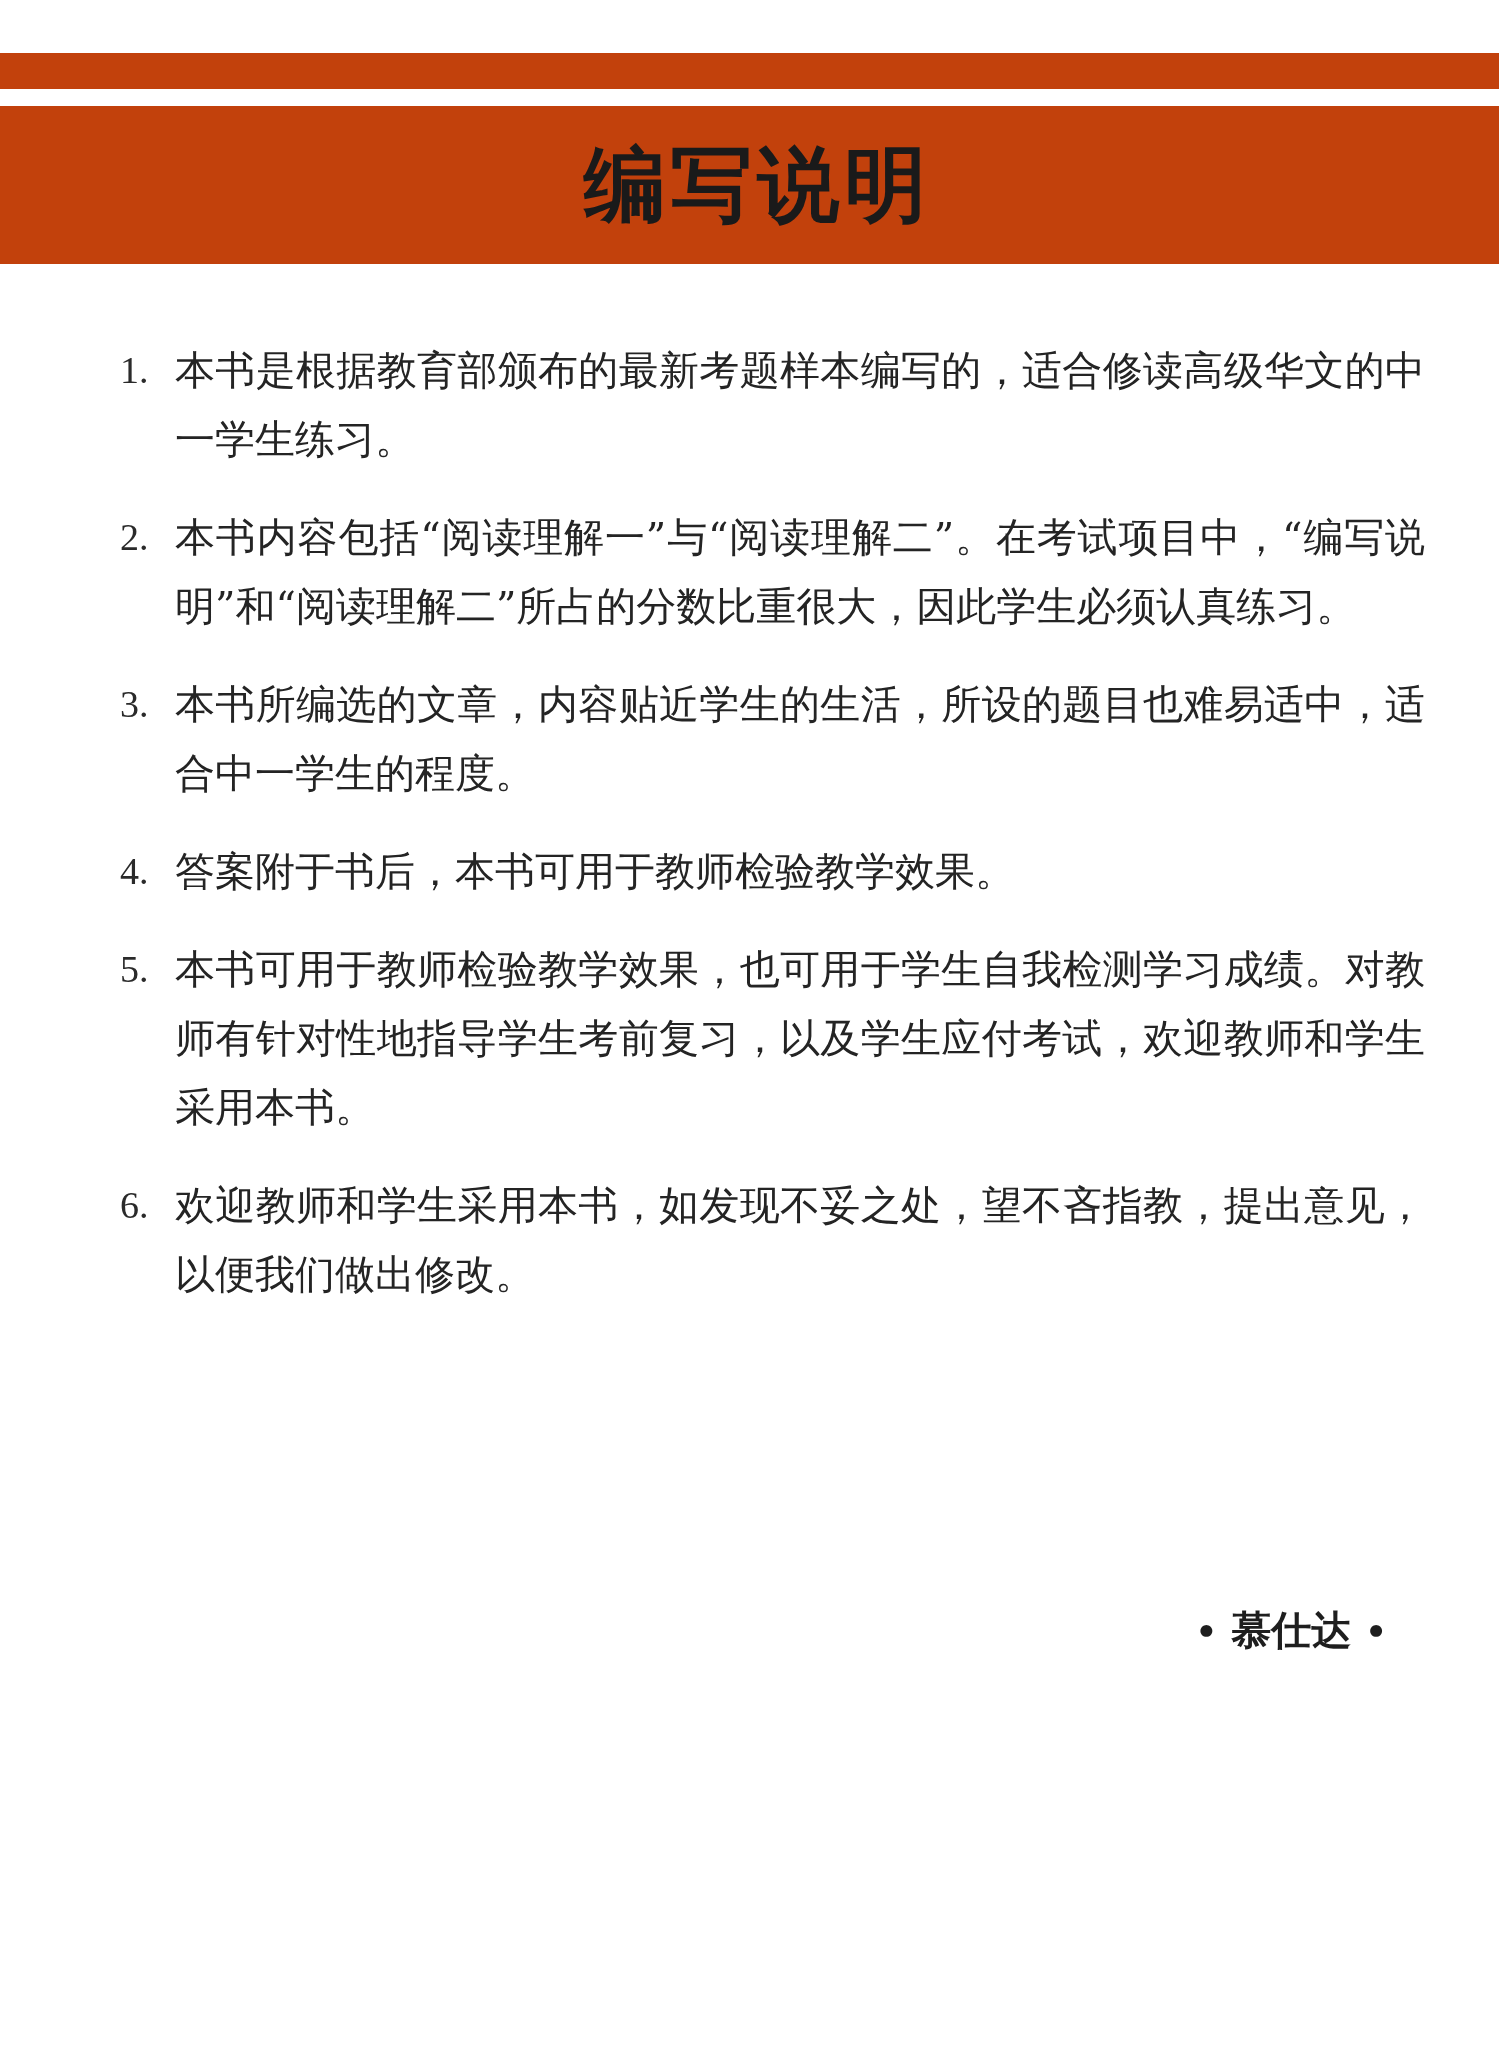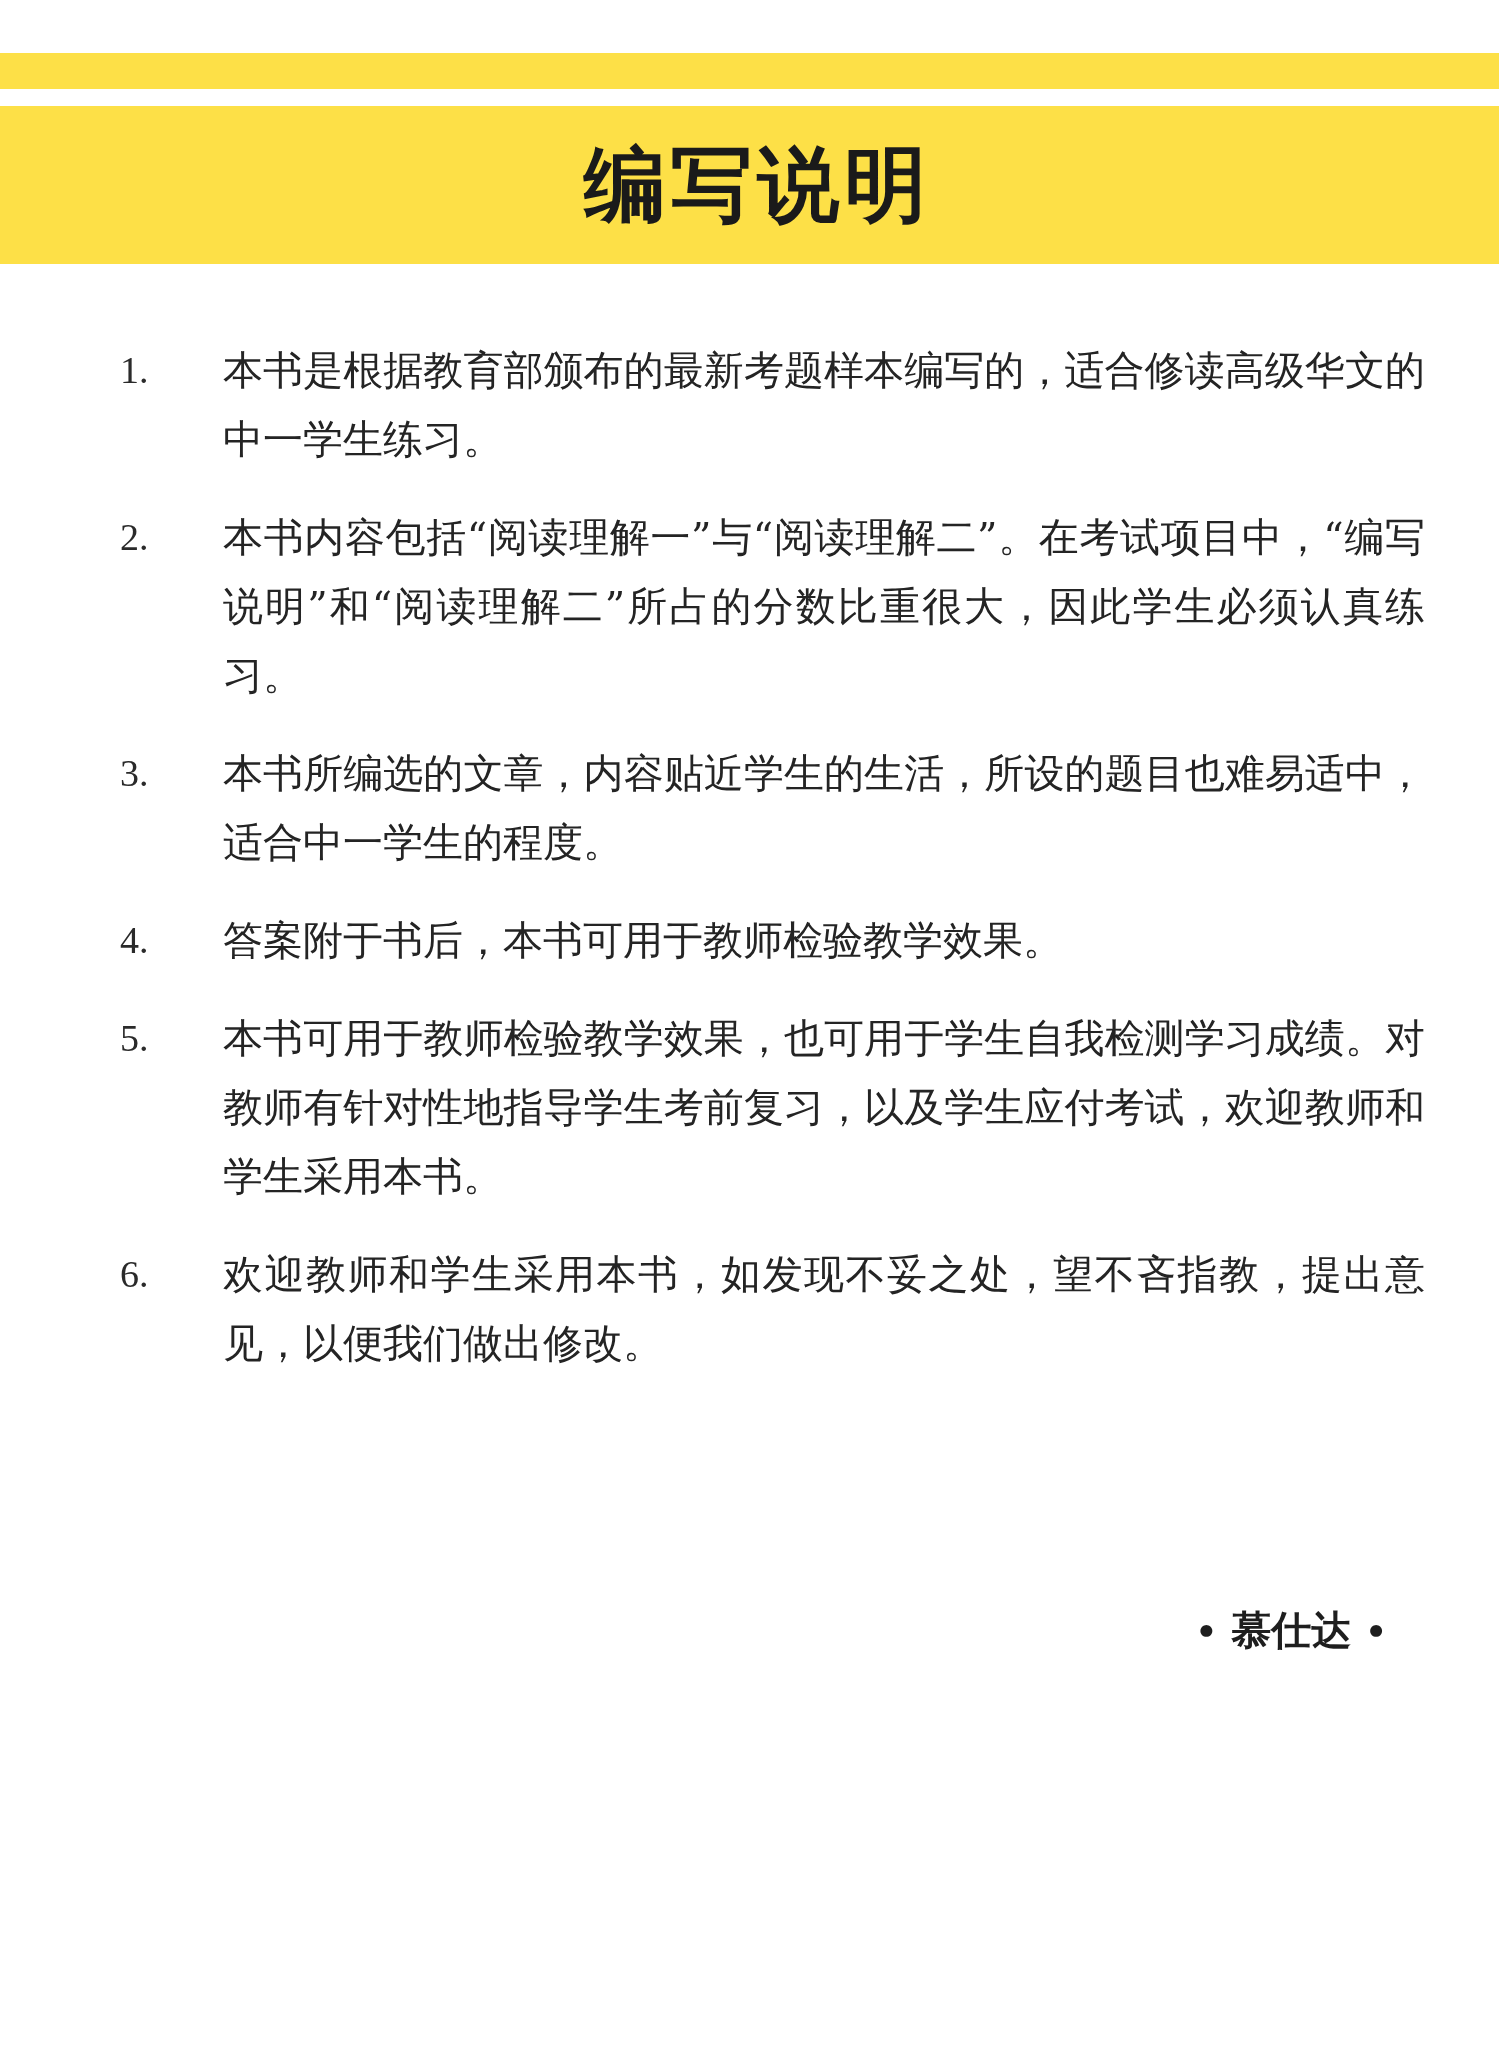--- a/index.html
+++ b/index.html
@@ -15,21 +15,21 @@
     font-family: "DejaVu Serif", "Liberation Serif", serif;
     color: #222222;
     overflow: hidden;
   }
 
   
   .band {
     position: absolute;
     left: 0;
     width: 100%;
-    background: #fde047;
+    background: #c2410c;
     padding-left: 16px;
   }
   .band-thin {
     top: 53px;
     height: 36px;
   }
   .band-title {
     top: 106px;
     height: 158px;
     display: flex;
@@ -66,21 +66,20 @@
     flex: 0 0 55px;
     font-family: "Liberation Serif", "DejaVu Serif", serif;
     font-size: 38px;
     color: #2a2a2a;
   }
   .note-text {
     flex: 1 1 auto;
     text-align: justify;
     text-justify: inter-character;
     color: #242424;
-    margin-left: 48px;
   }
 
   
   .signature {
     position: absolute;
     top: 1603px;
     right: 112px;
     font-size: 40px;
     font-weight: 600;
     color: #1e1e1e;

